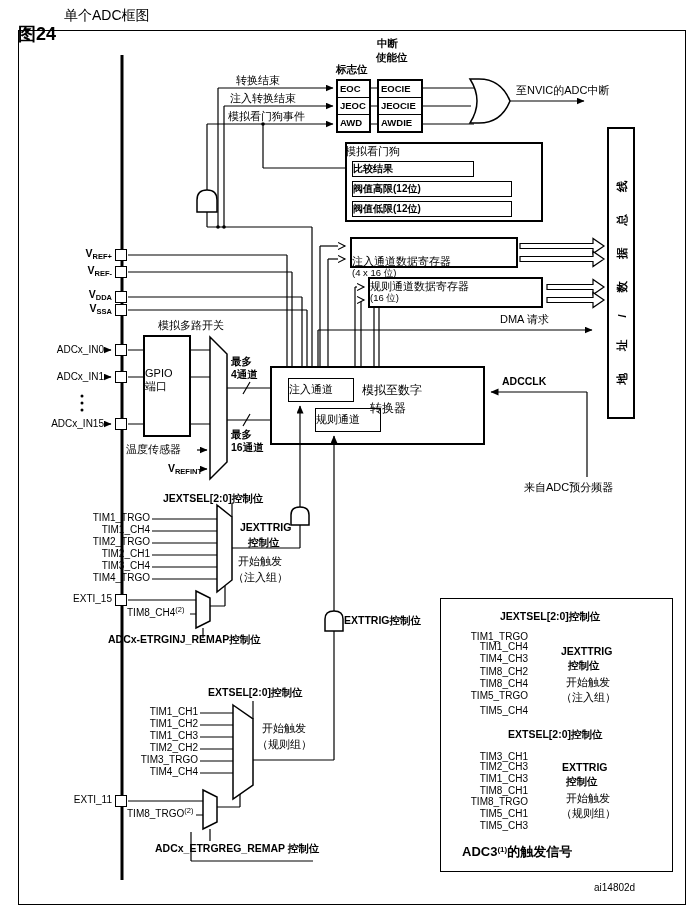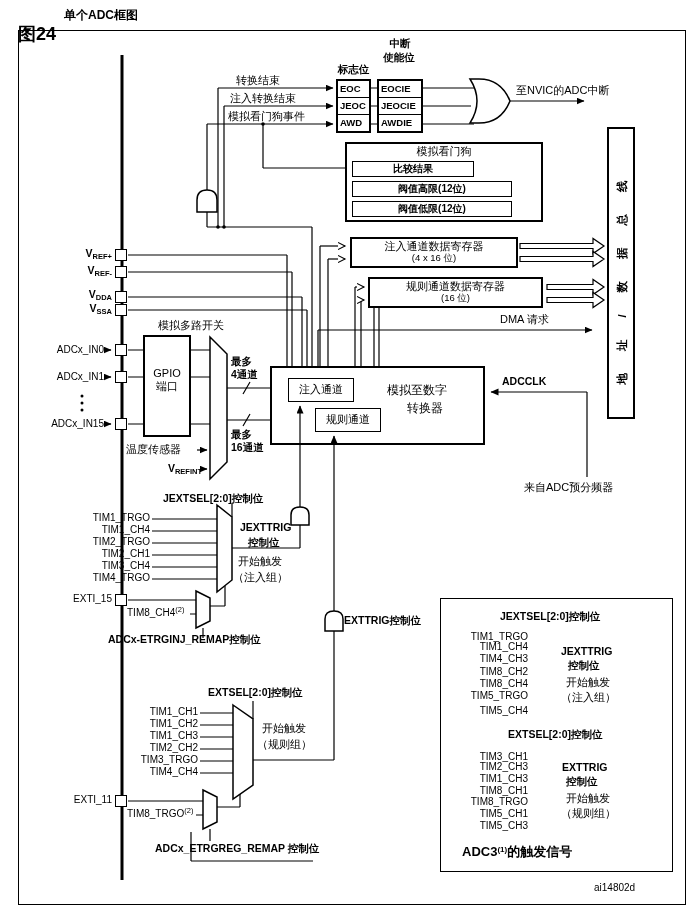--- a/index.html
+++ b/index.html
@@ -6,21 +6,21 @@
   #canvas{position:relative;width:700px;height:911px;background:#fff;overflow:hidden;
           font-family:"Liberation Sans",sans-serif;color:#000}
   svg{position:absolute;left:0;top:0}
   #wires{z-index:1}
   #wires2{z-index:5;pointer-events:none}
   .ab{position:absolute;white-space:nowrap;z-index:3}
   .zh{font-weight:normal;font-size:11px;line-height:13px}
   .zh10{font-weight:bold;font-size:10.5px;line-height:12px}
   .lt{font-size:10px;line-height:12px}
   .lt11{font-size:10.5px;line-height:13px;font-weight:bold}
-  .ctr{text-align:center}
+  .ctr{}
   .rgt{text-align:right}
   .box{position:absolute;background:#fff;box-sizing:border-box;border:2px solid #000;z-index:2}
   .thick{border-width:2.5px}
   .thin{border-width:1.4px}
   .pin{position:absolute;width:12px;height:12px;background:#fff;border:1.6px solid #000;
        box-sizing:border-box;z-index:4}
   sub{font-size:7.5px;vertical-align:-2px}
   sup{font-size:7.5px;vertical-align:4px}
   .cellcol{display:flex;flex-direction:column;height:100%}
   .cell{flex:1;font-size:9.5px;font-weight:bold;line-height:15px;padding-left:2px}
@@ -153,21 +153,21 @@
       <circle cx="218" cy="227" r="1.8"></circle>
         <circle cx="224" cy="227" r="1.8"></circle>
       <circle cx="263" cy="124" r="1.8"></circle>
       <circle cx="82" cy="396" r="1.5"></circle>
         <circle cx="82" cy="403" r="1.5"></circle>
         <circle cx="82" cy="410" r="1.5"></circle>
     </g>
   </svg>
 
   <div class="ab" style="left:18px;top:22px;font-weight:bold;font-size:18px">图24</div>
-  <div class="ab" style="left:64px;top:7px;font-weight:bold;font-size:12px">单个ADC框图</div>
+  <div class="ab" style="left:64px;top:7px;font-weight:normal;font-size:14px">单个ADC框图</div>
   <div class="ab" style="left:18px;top:30px;width:668px;height:875px;border:1.5px solid #000;box-sizing:border-box;z-index:0"></div>
 
   <div class="ab zh10 ctr" style="left:377px;top:37px;width:46px">中断</div>
   <div class="ab zh10 ctr" style="left:376px;top:51px;width:46px">使能位</div>
   <div class="ab zh10 ctr" style="left:336px;top:63px;width:35px">标志位</div>
 
   <div class="box" style="left:336px;top:79px;width:35px;height:54px">
     <div class="cellcol">
       <div class="cell">EOC</div>
       <div class="cell">JEOC</div>
@@ -187,21 +187,21 @@
   <div class="ab zh" style="left:228px;top:110px">模拟看门狗事件</div>
   <div class="ab zh" style="left:516px;top:84px">至NVIC的ADC中断</div>
 
   <div class="box thick" style="left:345px;top:142px;width:198px;height:80px"></div>
   <div class="ab zh ctr" style="left:345px;top:145px;width:198px">模拟看门狗</div>
   <div class="box thin ctr" style="left:352px;top:161px;width:122px;height:16px;font-weight:bold;font-size:10px;line-height:13px">比较结果</div>
   <div class="box thin ctr" style="left:352px;top:181px;width:160px;height:16px;font-weight:bold;font-size:10px;line-height:13px">阀值高限(12位)</div>
   <div class="box thin ctr" style="left:352px;top:201px;width:160px;height:16px;font-weight:bold;font-size:10px;line-height:13px">阀值低限(12位)</div>
 
   <div class="box thick ctr" style="left:350px;top:237px;width:168px;height:31px">
-    <div class="zh" style="margin-top:1px">注入通道数据寄存器</div>
+    <div class="zh" style="margin-top:16px">注入通道数据寄存器</div>
     <div style="font-size:9.5px;line-height:10px">(4 x 16 位)</div>
   </div>
   <div class="box thick ctr" style="left:368px;top:277px;width:175px;height:31px">
     <div class="zh" style="margin-top:1px">规则通道数据寄存器</div>
     <div style="font-size:9.5px;line-height:10px">(16 位)</div>
   </div>
   <div class="ab zh" style="left:500px;top:313px">DMA 请求</div>
 
   <div class="box" style="left:607px;top:127px;width:28px;height:292px">
     <div class="busv">地址/数据总线</div>

